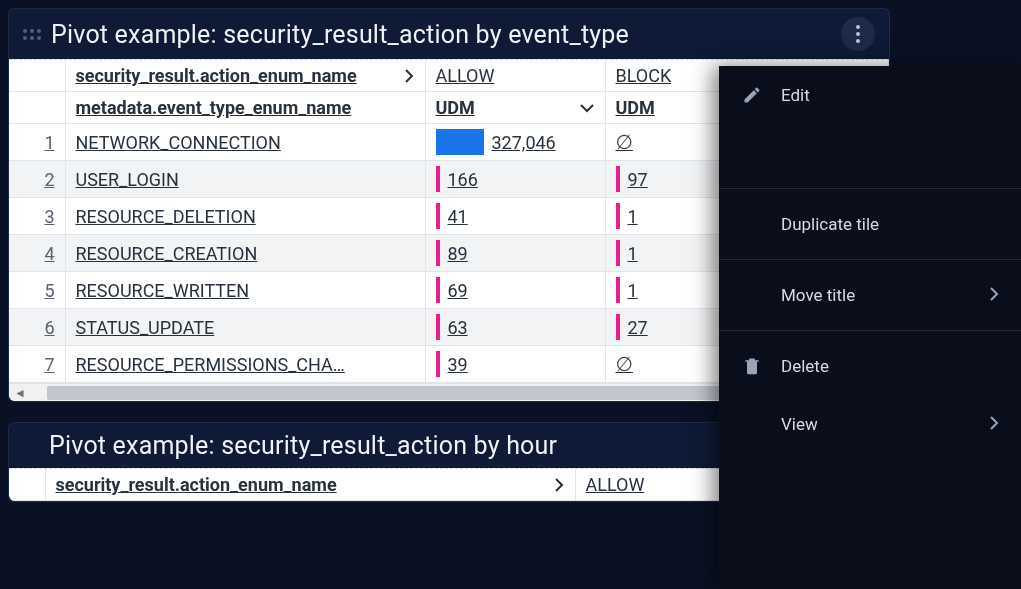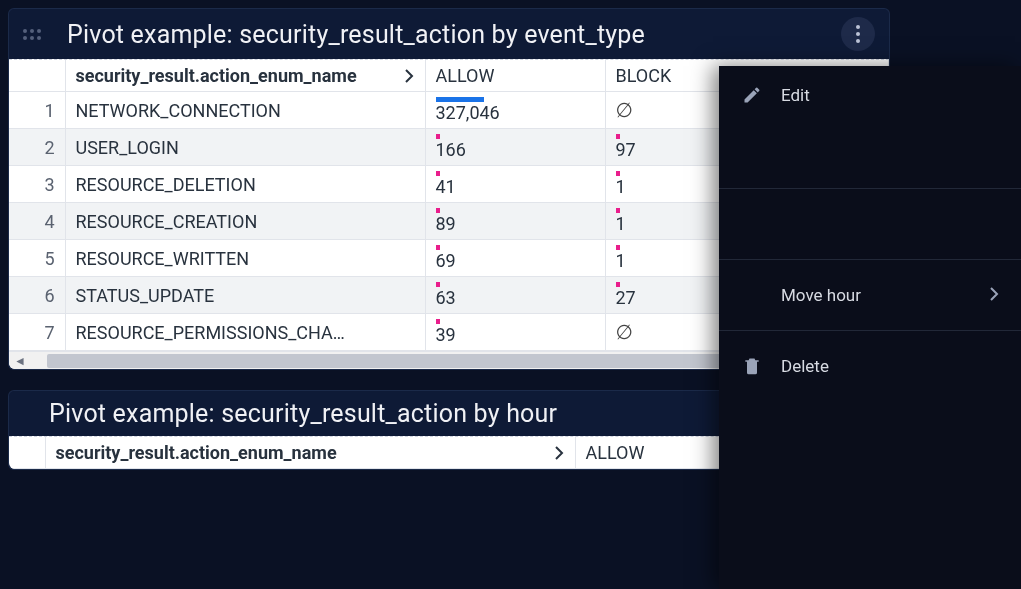--- a/index.html
+++ b/index.html
@@ -33,21 +33,21 @@
     background: var(--card);
     border:1px solid rgba(60,80,120,.3);
     border-radius:6px;
     margin-bottom:20px;
     position:relative;
     width: 882px;
   }
   .card-header {
     display:flex; align-items:center;
     padding:8px 14px;
-    gap:26px;
+    gap:10px;
   }
   .drag-icon {
     display:grid; grid-template-columns:repeat(3,4px); grid-template-rows:repeat(2,4px);
     gap:3px;
     opacity:.5;
   }
   .drag-icon span { width:4px; height:4px; background:#9aa5c0; border-radius:50%; }
   .card-title { font-size:25px; font-weight:400; letter-spacing:.2px; flex:1; }
   .kebab {
     width:34px; height:34px; border-radius:50%;
@@ -66,35 +66,36 @@
   }
   table { border-collapse:collapse; width:100%; table-layout:fixed; font-size:18px; }
   th, td {
     border-right:1px solid #e1e4ea;
     border-bottom:1px solid #e1e4ea;
     padding:5px 10px;
     text-align:left;
     white-space:nowrap;
     overflow:hidden;
     font-weight:400;
+    text-decoration:underline;
   }
   th { font-weight:700; }
   thead tr:first-child th { border-top:none; }
   tr.alt td { background: var(--row-alt); }
   .rownum { text-align:right; color:#5a6270; width:56px; }
   col.c-num  { width:56px; }
   col.c-name { width:360px; }
   col.c-allow{ width:180px; }
   col.c-block{ width:auto; }
 
   .with-chevron { position:relative; }
   .chev { position:absolute; right:10px; top:50%; transform:translateY(-50%); }
   .chev svg { display:block; }
 
-  .cell-bar { display:flex; gap:0; height:26px;flex-direction:column; }
+  .cell-bar { display:flex; align-items:center; gap:8px; height:26px; }
   .bar-full { width:48px; height:26px; background:var(--accent-blue); }
   .bar-slim { width:4px; height:26px; background:var(--accent-pink); }
   .null-sym { font-family: ui-serif, Georgia, serif; font-size:20px; color:#444; text-align:center;}
 
   .hscroll {
     height:18px; background:#f1f1f1; border-top:1px solid #e1e4ea;
     display:flex; align-items:center; padding:0 4px;
   }
   .hscroll .arrow { width:14px; color:#6b7280; font-size:12px; display:flex; justify-content:center; }
   .hscroll .track { flex:1; height:14px; background:#c2c6cf; border-radius:2px; margin-left:20px; }
@@ -162,20 +163,33 @@
               <span>security_result.action_enum_name</span>
               <span class="chev">
                 <svg width="12" height="16" viewBox="0 0 12 16">
                     <path d="M3 2l6 6-6 6" fill="none" stroke="#28323e" stroke-width="2"></path>
                   </svg>
               </span>
             </th>
             <th style="font-weight:400;">ALLOW</th>
             <th style="font-weight:400;">BLOCK</th>
           </tr>
+          <tr>
+            <th></th>
+            <th>metadata.event_type_enum_name</th>
+            <th class="with-chevron">
+              <span>UDM</span>
+              <span class="chev">
+                <svg width="16" height="12" viewBox="0 0 16 12">
+                    <path d="M2 3l6 6 6-6" fill="none" stroke="#28323e" stroke-width="2"></path>
+                  </svg>
+              </span>
+            </th>
+            <th>UDM</th>
+          </tr>
         </thead>
         <tbody id="p1-body">
             <tr>
               <td class="rownum">1</td>
               <td class="trunc">NETWORK_CONNECTION</td>
               <td>
                 <div class="cell-bar">
                   <div class="bar-full"></div>
                   <span>327,046</span>
                 </div>
@@ -321,31 +335,39 @@
         </svg>
       </div>
       <div class="menu-label">Edit</div>
     </div>
     <div class="menu-item">
       <div class="menu-icon"></div>
     </div>
     <div class="menu-spacer"></div>
     <div class="menu-item">
       <div class="menu-icon"></div>
+      <div class="menu-label">Duplicate tile</div>
     </div>
     <div class="menu-spacer"></div>
     <div class="menu-item">
       <div class="menu-icon"></div>
-      <div class="menu-label">Move hour</div>
+      <div class="menu-label">Move title</div>
       <div class="submenu-caret"><svg width="10" height="14" viewBox="0 0 10 14">
           <path d="M2 1l6 6-6 6" fill="none" stroke="#9aa3b8" stroke-width="2"></path>
         </svg></div>
     </div>
     <div class="menu-spacer"></div>
     <div class="menu-item">
       <div class="menu-icon">
         <svg width="20" height="20" viewBox="0 0 24 24">
           <path fill="#9aa3b8" d="M6 7h12v13a2 2 0 0 1-2 2H8a2 2 0 0 1-2-2V7zm3-4h6l1 2h4v2H4V5h4l1-2z"></path>
         </svg>
       </div>
       <div class="menu-label">Delete</div>
     </div>
+    <div class="menu-item">
+      <div class="menu-icon"></div>
+      <div class="menu-label">View</div>
+      <div class="submenu-caret"><svg width="10" height="14" viewBox="0 0 10 14">
+          <path d="M2 1l6 6-6 6" fill="none" stroke="#9aa3b8" stroke-width="2"></path>
+        </svg></div>
+    </div>
   </div>
 
 </body></html>

